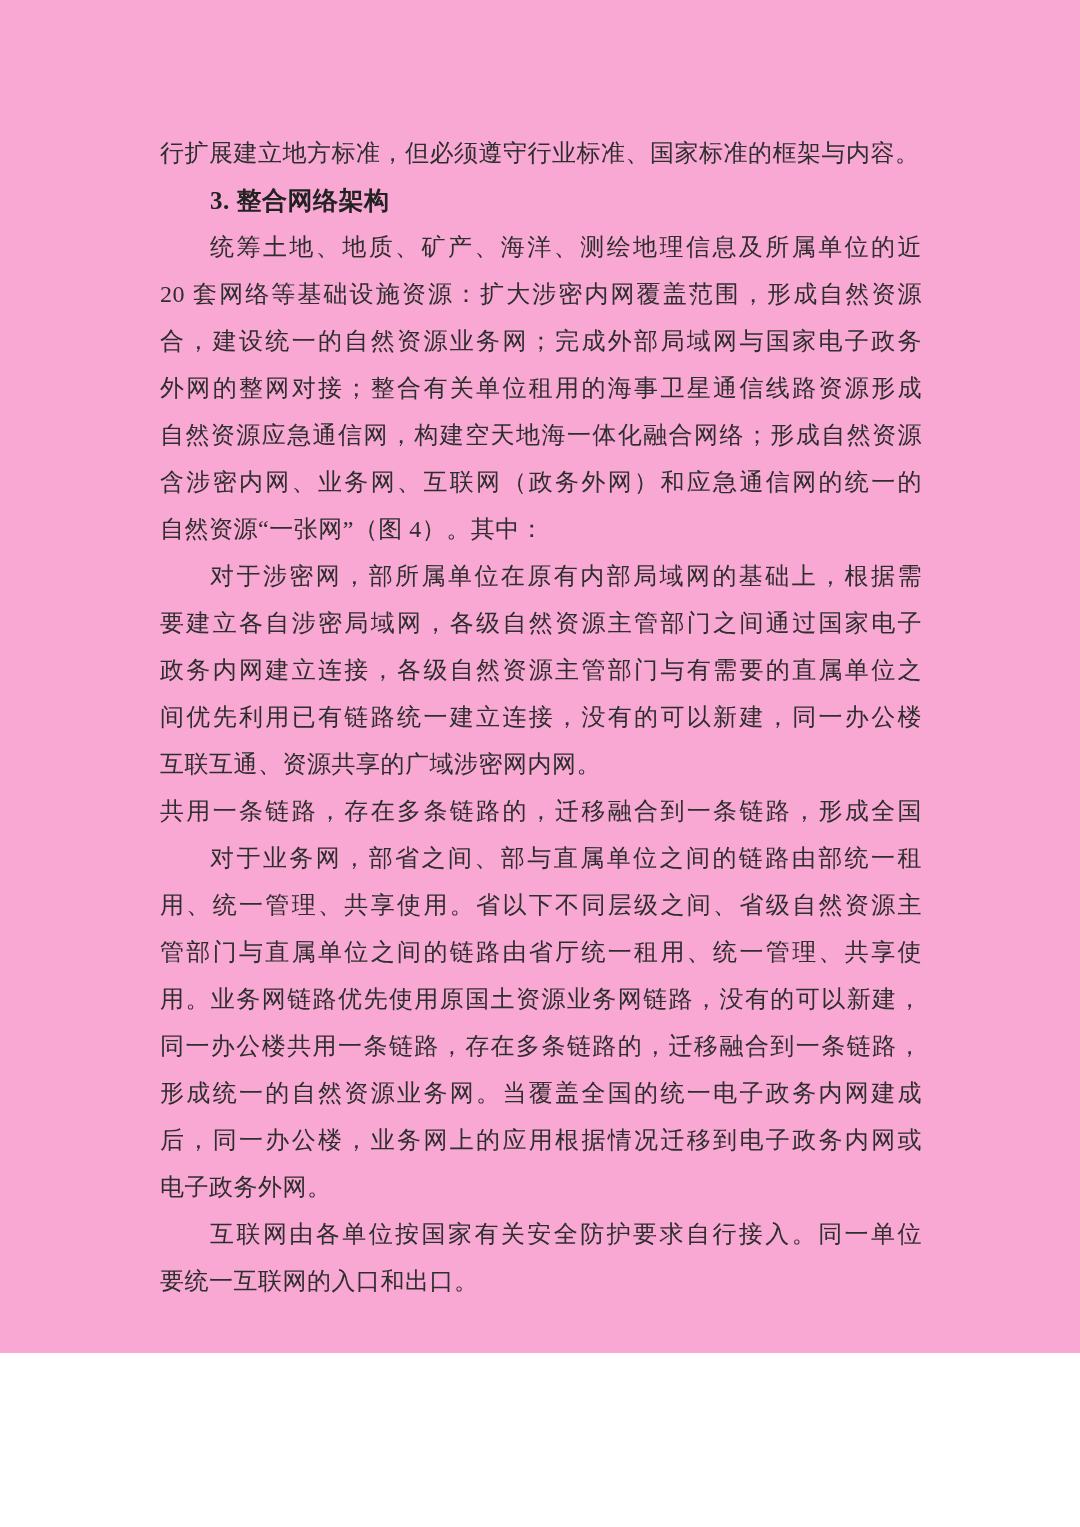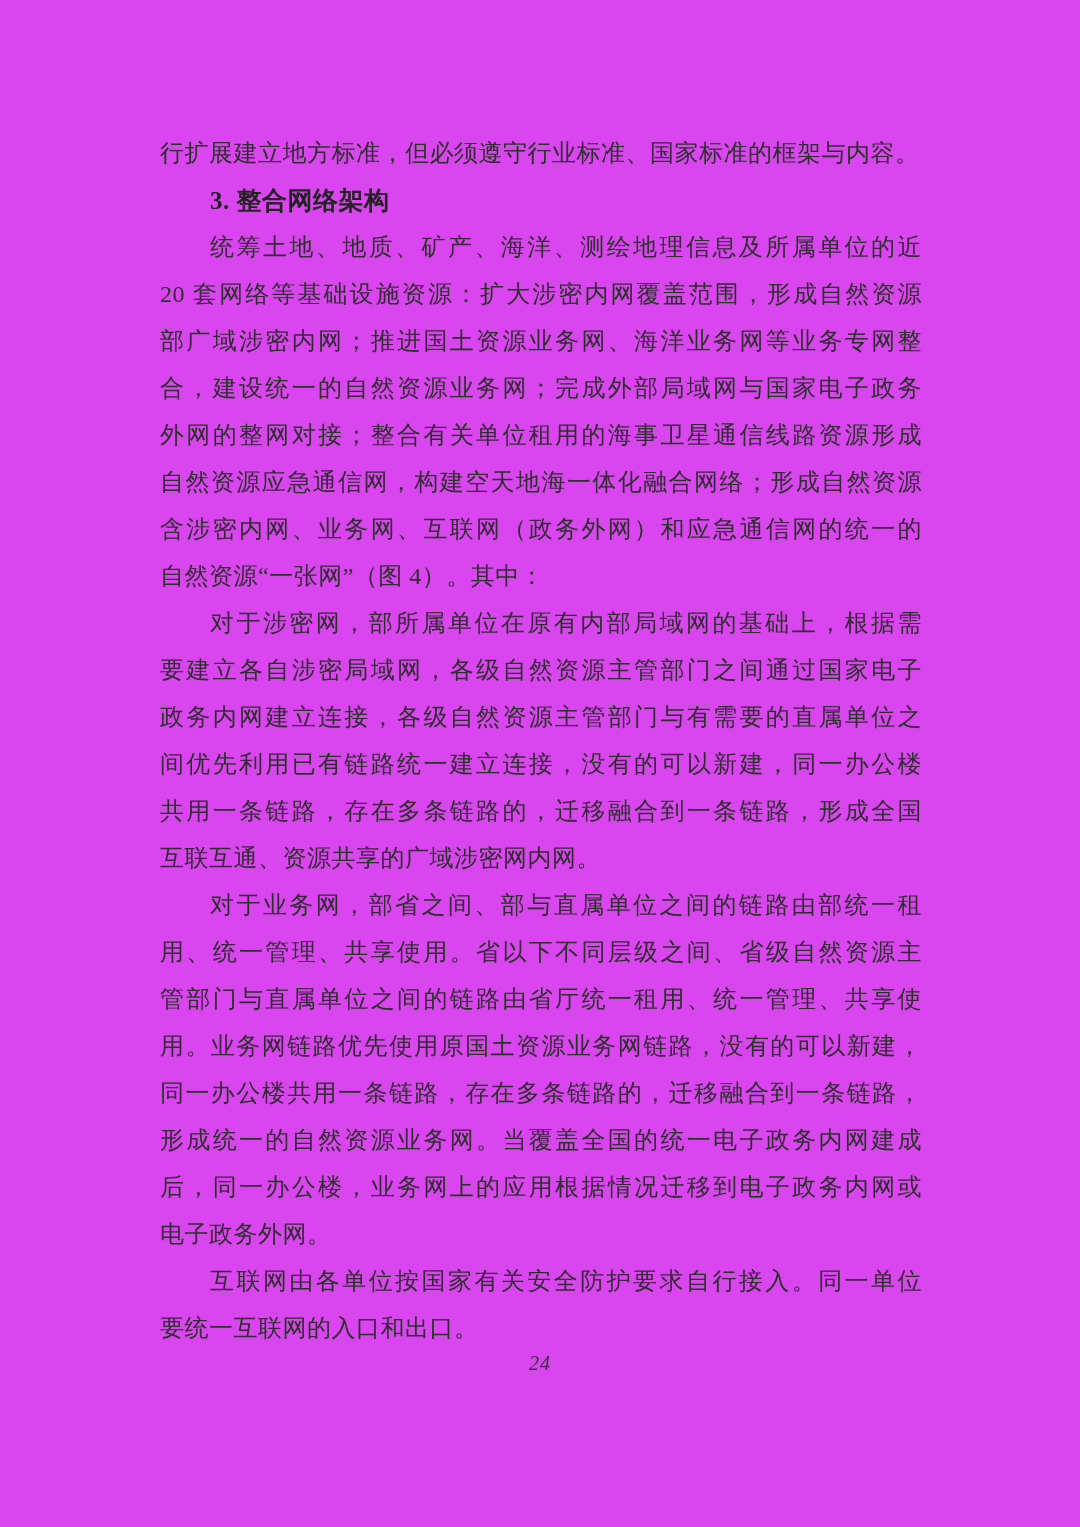--- a/index.html
+++ b/index.html
@@ -4,22 +4,22 @@
 <style>
   * { margin: 0; padding: 0; box-sizing: border-box; }
   html, body {
     width: 1080px;
     background: #ffffff;
     font-family: "Liberation Serif", "DejaVu Serif", serif;
   }
   .page {
     position: relative;
     width: 1080px;
-    height: 1527px;
-    background: #d946ef;
+    height: 1353px;
+    background: #f9a8d4;
     overflow: hidden;
   }
   .text-block {
     position: absolute;
     top: 130px;
     left: 160px;
     width: 762px;
   }
   .line {
     font-size: 24px;
@@ -59,32 +59,31 @@
 </head>
 <body>
 
 <div class="page">
   <div class="text-block" id="text-block">
 
   <div class="line last">行扩展建立地方标准，但必须遵守行业标准、国家标准的框架与内容。</div>
       <div class="line heading indent last">3. 整合网络架构</div>
       <div class="line indent">统筹土地、地质、矿产、海洋、测绘地理信息及所属单位的近</div>
       <div class="line">20 套网络等基础设施资源：扩大涉密内网覆盖范围，形成自然资源</div>
-      <div class="line">部广域涉密内网；推进国土资源业务网、海洋业务网等业务专网整</div>
       <div class="line">合，建设统一的自然资源业务网；完成外部局域网与国家电子政务</div>
       <div class="line">外网的整网对接；整合有关单位租用的海事卫星通信线路资源形成</div>
       <div class="line">自然资源应急通信网，构建空天地海一体化融合网络；形成自然资源</div>
       <div class="line">含涉密内网、业务网、互联网（政务外网）和应急通信网的统一的</div>
       <div class="line last">自然资源“一张网”（图 4）。其中：</div>
       <div class="line indent">对于涉密网，部所属单位在原有内部局域网的基础上，根据需</div>
       <div class="line">要建立各自涉密局域网，各级自然资源主管部门之间通过国家电子</div>
       <div class="line">政务内网建立连接，各级自然资源主管部门与有需要的直属单位之</div>
       <div class="line">间优先利用已有链路统一建立连接，没有的可以新建，同一办公楼</div>
+      <div class="line last">互联互通、资源共享的广域涉密网内网。</div>
       <div class="line">共用一条链路，存在多条链路的，迁移融合到一条链路，形成全国</div>
-      <div class="line last">互联互通、资源共享的广域涉密网内网。</div>
       <div class="line indent">对于业务网，部省之间、部与直属单位之间的链路由部统一租</div>
       <div class="line">用、统一管理、共享使用。省以下不同层级之间、省级自然资源主</div>
       <div class="line">管部门与直属单位之间的链路由省厅统一租用、统一管理、共享使</div>
       <div class="line">用。业务网链路优先使用原国土资源业务网链路，没有的可以新建，</div>
       <div class="line">同一办公楼共用一条链路，存在多条链路的，迁移融合到一条链路，</div>
       <div class="line">形成统一的自然资源业务网。当覆盖全国的统一电子政务内网建成</div>
       <div class="line">后，同一办公楼，业务网上的应用根据情况迁移到电子政务内网或</div>
       <div class="line last">电子政务外网。</div>
       <div class="line indent">互联网由各单位按国家有关安全防护要求自行接入。同一单位</div>
       <div class="line last">要统一互联网的入口和出口。</div>

